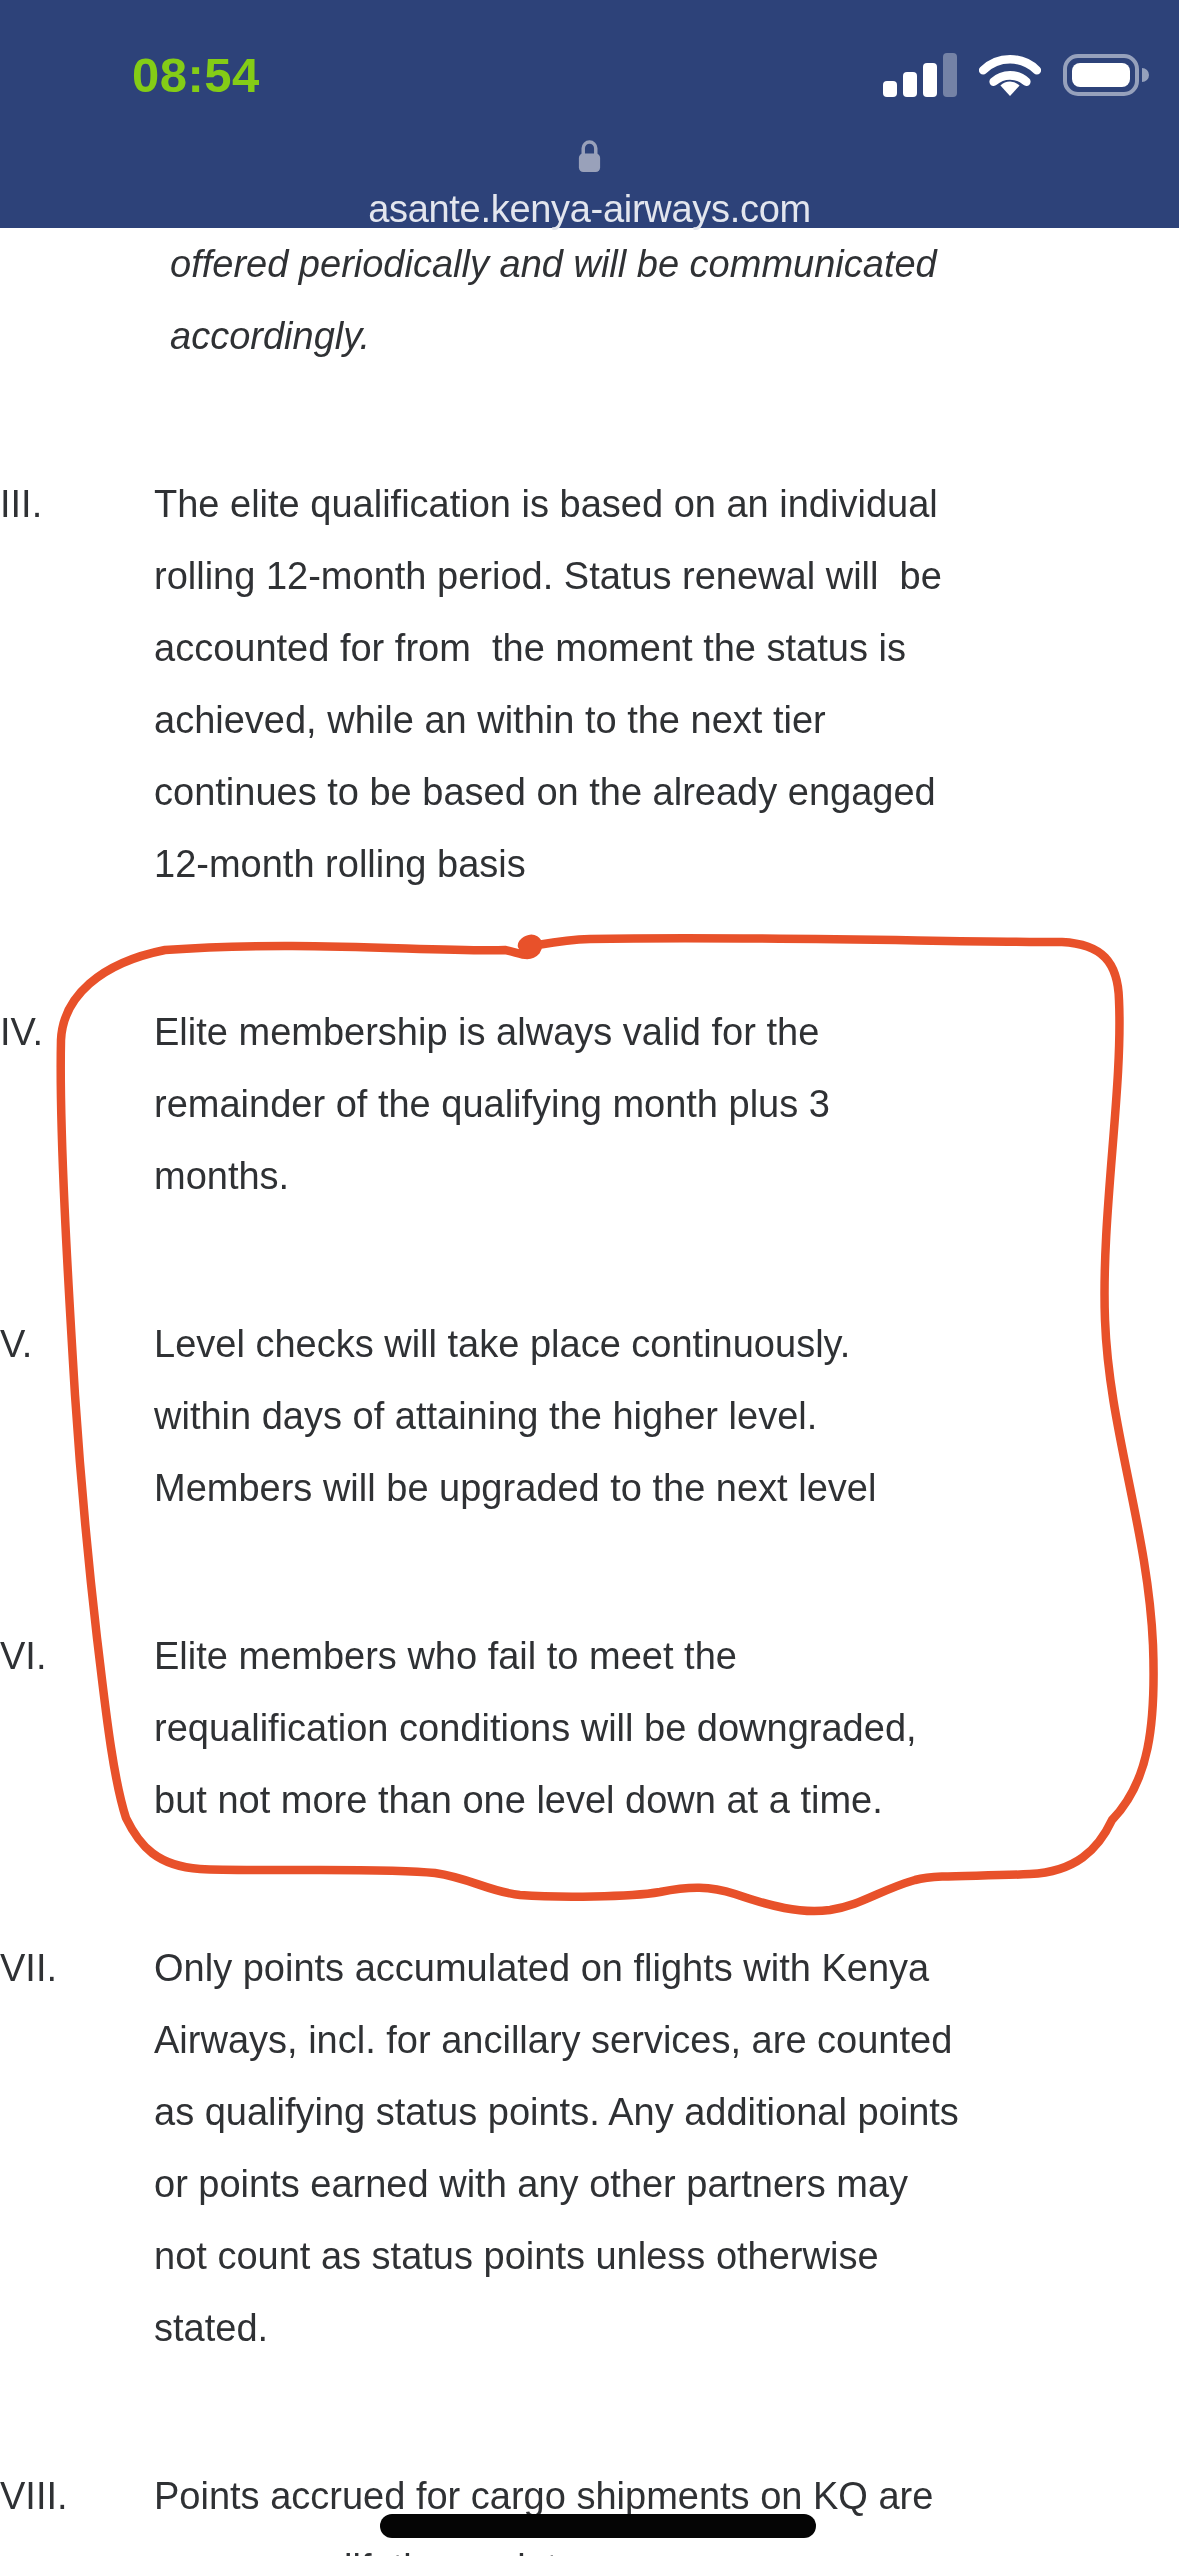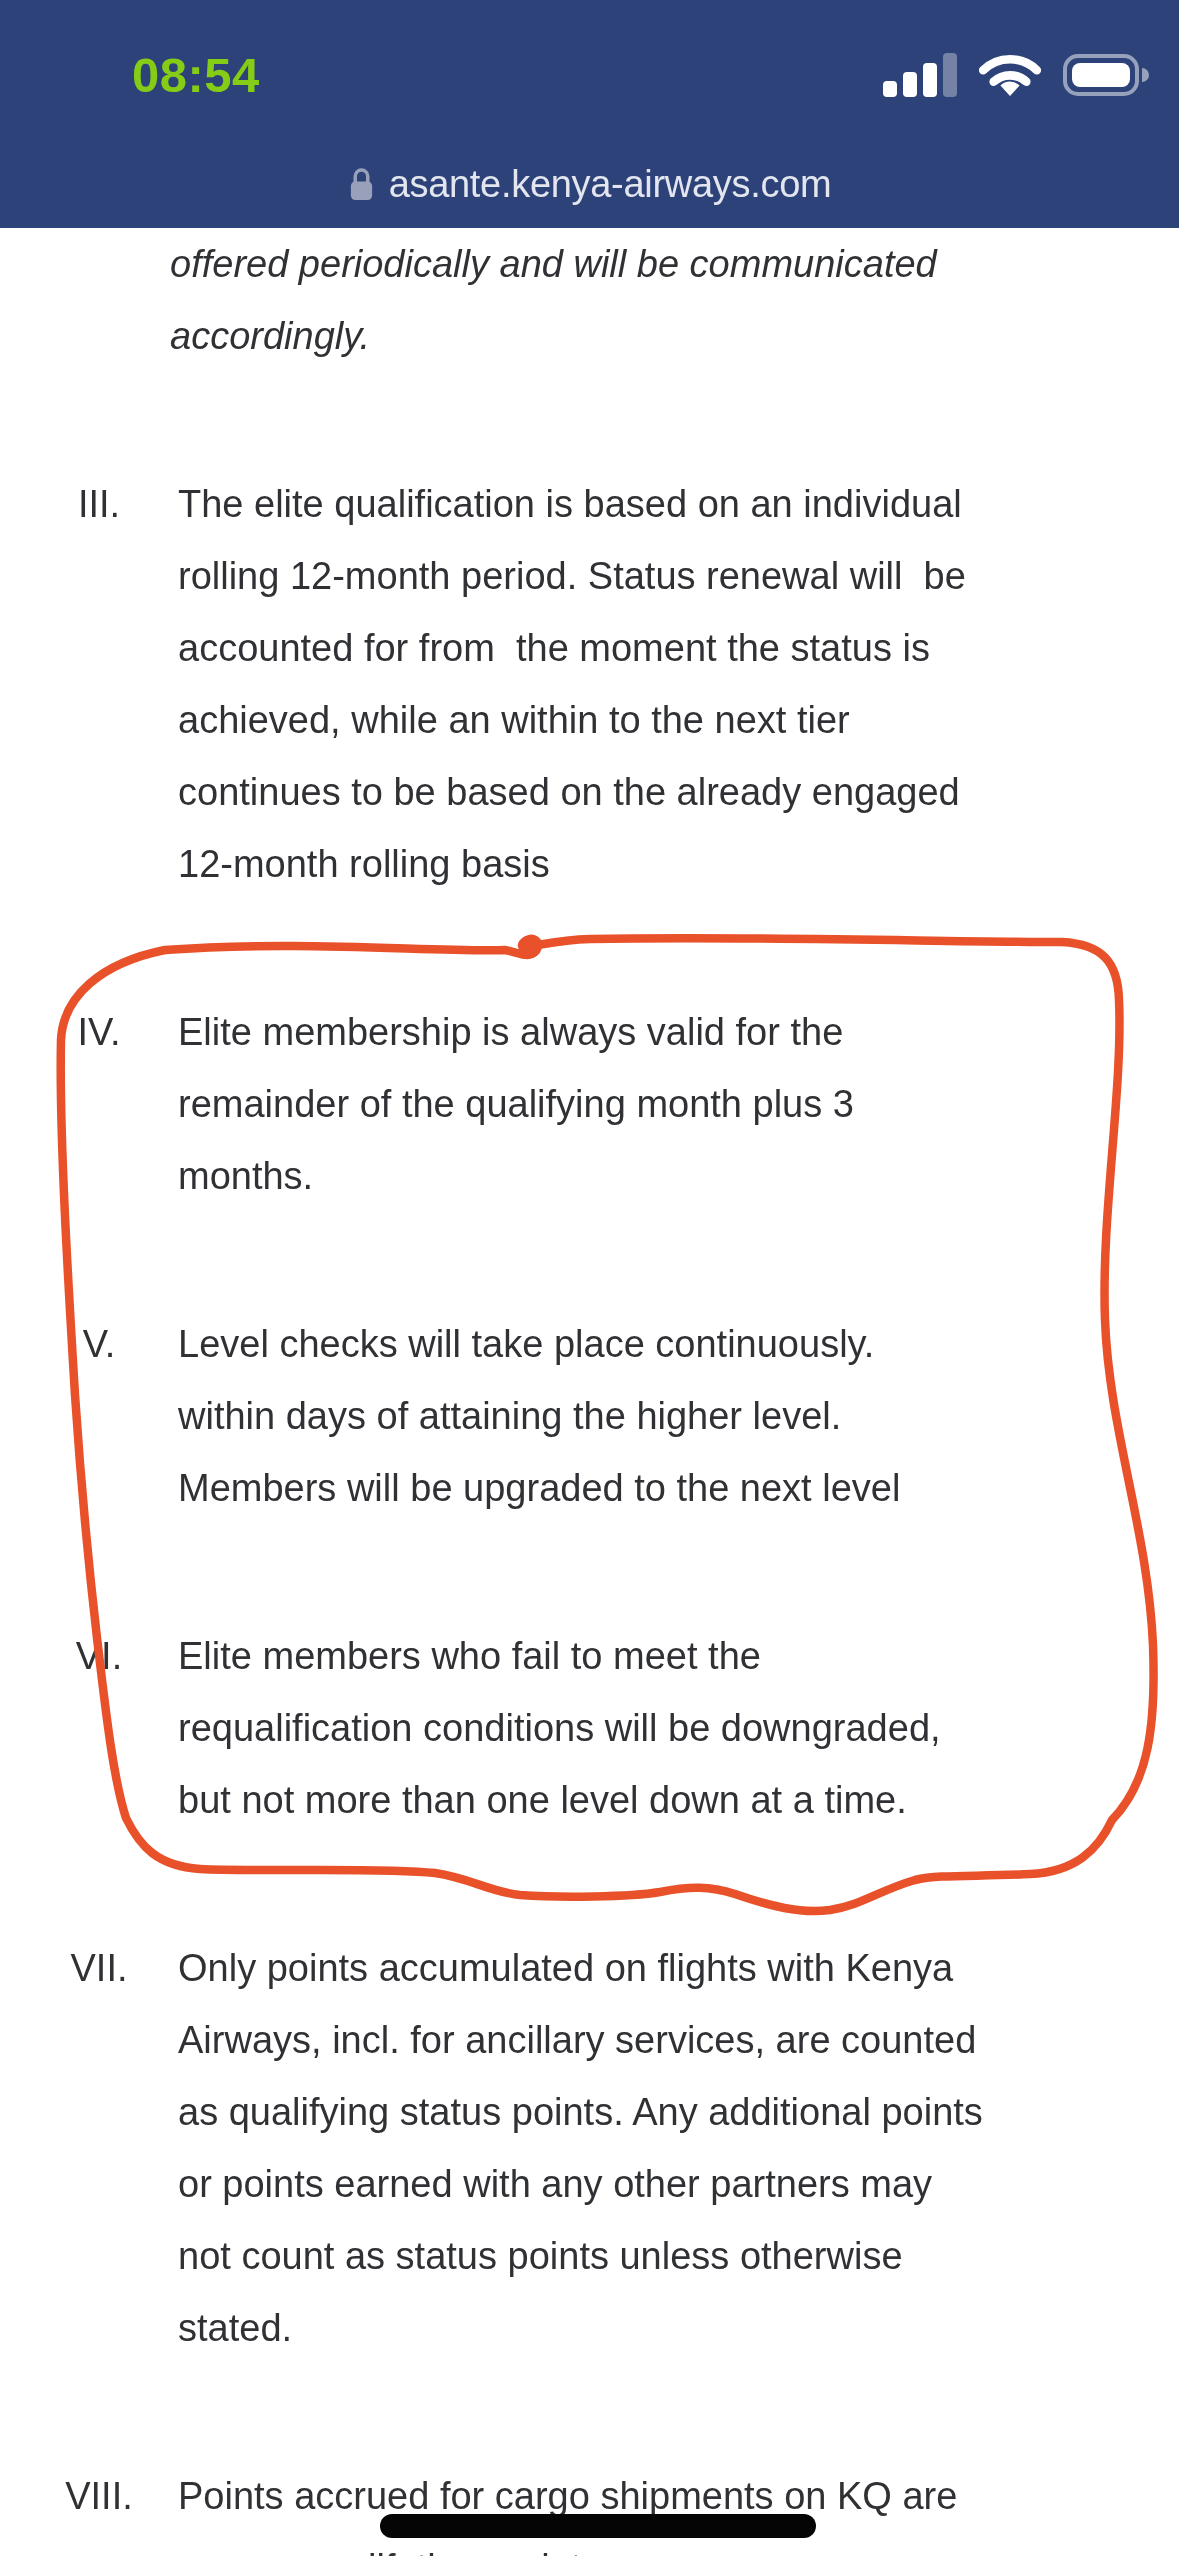--- a/index.html
+++ b/index.html
@@ -24,34 +24,34 @@
     position:absolute;right:30px;top:50%;transform:translateY(-50%);
     display:flex;align-items:center;gap:22px;
   }
   .sig{display:flex;align-items:flex-end;gap:6px;height:44px;}
   .sig i{display:block;width:14px;border-radius:4px;background:#ffffff;}
   .sig i.b1{height:16px}.sig i.b2{height:25px}.sig i.b3{height:34px}
   .sig i.b4{height:44px;background:rgba(255,255,255,.34)}
   
   .url-row{
     position:absolute;top:152px;left:0;width:1179px;height:64px;
-    display:flex;align-items:center;justify-content:center;gap:14px;
+    display:flex;align-items:center;justify-content:center;gap:14px;flex-direction:column;
   }
   .url-text{color:#e3e6ee;font-size:38px;letter-spacing:-.3px;}
   
   .content{
     position:absolute;top:228px;left:0;width:1179px;
     color:#2f3134;font-size:38px;line-height:72px;z-index:1;
   }
   .line{white-space:pre;}
   .para{margin:0 0 96px 0;font-style:italic;}
   .intro{padding-left:170px;}
   .item{display:flex;align-items:flex-start;margin:0 0 96px 0;}
   .item:last-child{margin-bottom:0;}
-  .numeral{width:150px;flex:0 0 150px;text-align:center;white-space:pre;padding-left:24px;}
+  .numeral{width:150px;flex:0 0 150px;text-align:left;white-space:pre;}
   .lines{margin-left:4px;}
   .partial{padding-left:190px;}
   
   .annotation{
     position:absolute;top:0;left:0;width:1179px;height:2556px;
     z-index:3;pointer-events:none;
   }
   
   .home-indicator{
     position:absolute;left:380px;top:2514px;width:436px;height:24px;

